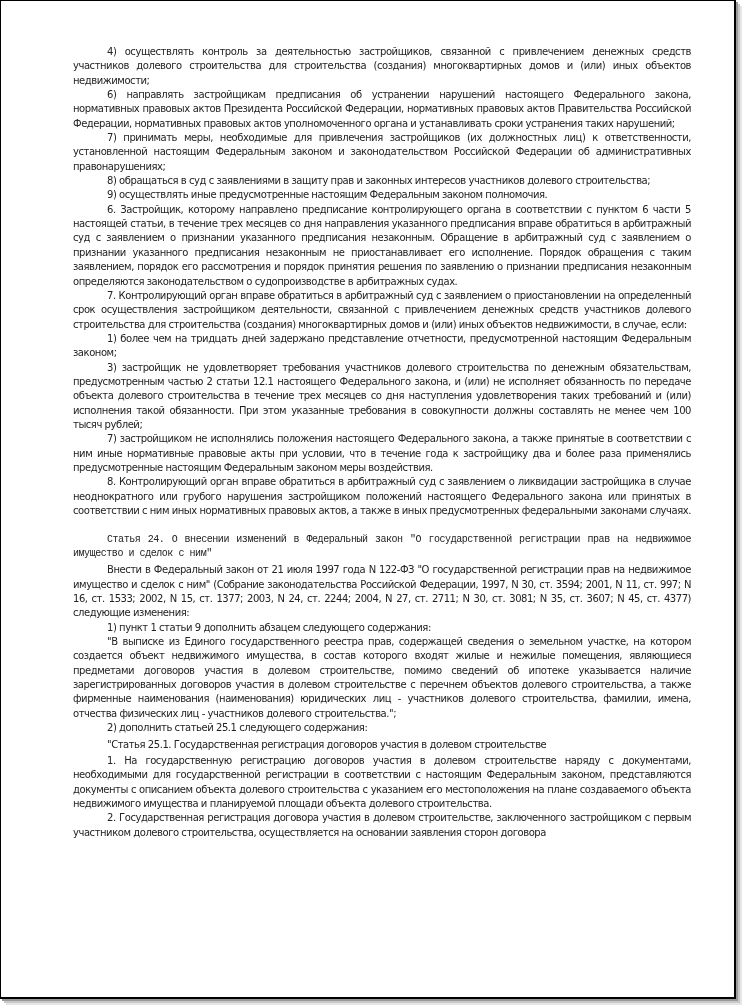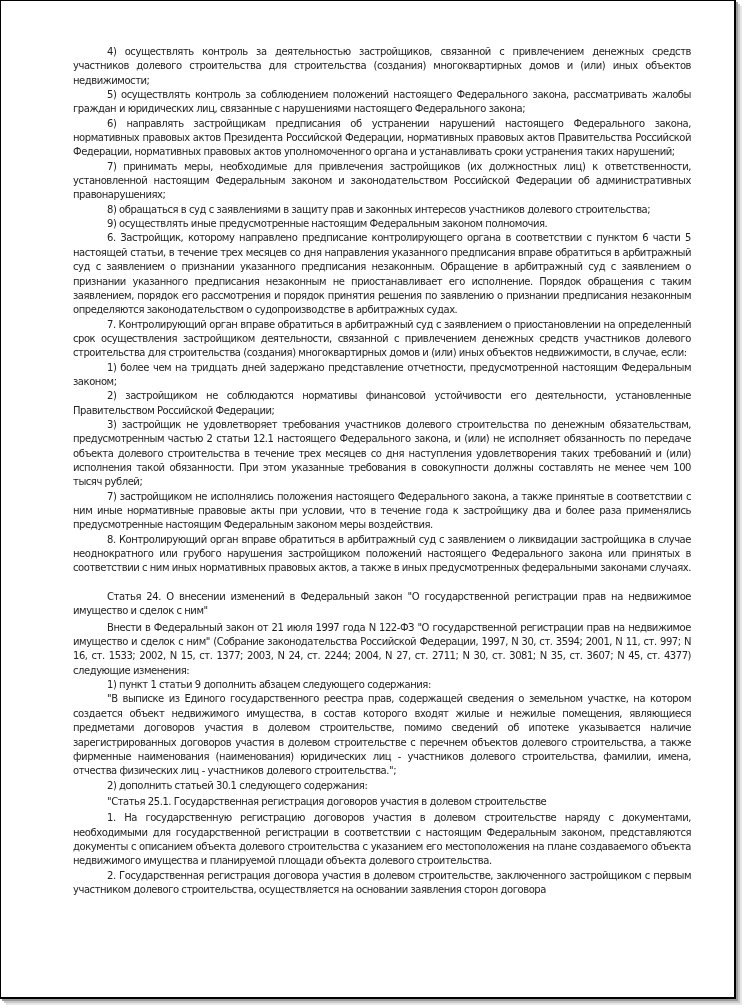--- a/index.html
+++ b/index.html
@@ -18,42 +18,40 @@
     position: absolute; left: 72px; top: 44px; width: 618px;
     font-family: "DejaVu Sans", sans-serif;
     font-size: 10px;
     letter-spacing: -0.45px;
     line-height: 14.35px;
     color: #222;
     text-align: justify;
   }
   .text p { margin: 0; text-indent: 34px; }
   .text p.gap { margin-top: 2px; }
-  .text p.gap2 { margin-top: 14.35px; }
+  .text p.gap2 { margin-top: 14.35px; font-family: Liberation Mono, monospace; }
 </style>
 </head>
 <body>
 
 <div class="page">
   <div class="text">
     <p>4) осуществлять контроль за деятельностью застройщиков, связанной с привлечением денежных средств участников долевого строительства для строительства (создания) многоквартирных домов и (или) иных объектов недвижимости;</p>
-    <p>5) осуществлять контроль за соблюдением положений настоящего Федерального закона, рассматривать жалобы граждан и юридических лиц, связанные с нарушениями настоящего Федерального закона;</p>
     <p>6) направлять застройщикам предписания об устранении нарушений настоящего Федерального закона, нормативных правовых актов Президента Российской Федерации, нормативных правовых актов Правительства Российской Федерации, нормативных правовых актов уполномоченного органа и устанавливать сроки устранения таких нарушений;</p>
     <p>7) принимать меры, необходимые для привлечения застройщиков (их должностных лиц) к ответственности, установленной настоящим Федеральным законом и законодательством Российской Федерации об административных правонарушениях;</p>
     <p>8) обращаться в суд с заявлениями в защиту прав и законных интересов участников долевого строительства;</p>
     <p>9) осуществлять иные предусмотренные настоящим Федеральным законом полномочия.</p>
     <p>6. Застройщик, которому направлено предписание контролирующего органа в соответствии с пунктом 6 части 5 настоящей статьи, в течение трех месяцев со дня направления указанного предписания вправе обратиться в арбитражный суд с заявлением о признании указанного предписания незаконным. Обращение в арбитражный суд с заявлением о признании указанного предписания незаконным не приостанавливает его исполнение. Порядок обращения с таким заявлением, порядок его рассмотрения и порядок принятия решения по заявлению о признании предписания незаконным определяются законодательством о судопроизводстве в арбитражных судах.</p>
     <p>7. Контролирующий орган вправе обратиться в арбитражный суд с заявлением о приостановлении на определенный срок осуществления застройщиком деятельности, связанной с привлечением денежных средств участников долевого строительства для строительства (создания) многоквартирных домов и (или) иных объектов недвижимости, в случае, если:</p>
     <p>1) более чем на тридцать дней задержано представление отчетности, предусмотренной настоящим Федеральным законом;</p>
-    <p>2) застройщиком не соблюдаются нормативы финансовой устойчивости его деятельности, установленные Правительством Российской Федерации;</p>
     <p>3) застройщик не удовлетворяет требования участников долевого строительства по денежным обязательствам, предусмотренным частью 2 статьи 12.1 настоящего Федерального закона, и (или) не исполняет обязанность по передаче объекта долевого строительства в течение трех месяцев со дня наступления удовлетворения таких требований и (или) исполнения такой обязанности. При этом указанные требования в совокупности должны составлять не менее чем 100 тысяч рублей;</p>
     <p>7) застройщиком не исполнялись положения настоящего Федерального закона, а также принятые в соответствии с ним иные нормативные правовые акты при условии, что в течение года к застройщику два и более раза применялись предусмотренные настоящим Федеральным законом меры воздействия.</p>
     <p>8. Контролирующий орган вправе обратиться в арбитражный суд с заявлением о ликвидации застройщика в случае неоднократного или грубого нарушения застройщиком положений настоящего Федерального закона или принятых в соответствии с ним иных нормативных правовых актов, а также в иных предусмотренных федеральными законами случаях.</p>
     <p class="gap2">Статья 24. О внесении изменений в Федеральный закон "О государственной регистрации прав на недвижимое имущество и сделок с ним"</p>
     <p class="gap">Внести в Федеральный закон от 21 июля 1997 года N 122-ФЗ "О государственной регистрации прав на недвижимое имущество и сделок с ним" (Собрание законодательства Российской Федерации, 1997, N 30, ст. 3594; 2001, N 11, ст. 997; N 16, ст. 1533; 2002, N 15, ст. 1377; 2003, N 24, ст. 2244; 2004, N 27, ст. 2711; N 30, ст. 3081; N 35, ст. 3607; N 45, ст. 4377) следующие изменения:</p>
     <p>1) пункт 1 статьи 9 дополнить абзацем следующего содержания:</p>
     <p>"В выписке из Единого государственного реестра прав, содержащей сведения о земельном участке, на котором создается объект недвижимого имущества, в состав которого входят жилые и нежилые помещения, являющиеся предметами договоров участия в долевом строительстве, помимо сведений об ипотеке указывается наличие зарегистрированных договоров участия в долевом строительстве с перечнем объектов долевого строительства, а также фирменные наименования (наименования) юридических лиц - участников долевого строительства, фамилии, имена, отчества физических лиц - участников долевого строительства.";</p>
-    <p>2) дополнить статьей 30.1 следующего содержания:</p>
+    <p>2) дополнить статьей 25.1 следующего содержания:</p>
     <p class="gap">"Статья 25.1. Государственная регистрация договоров участия в долевом строительстве</p>
     <p class="gap">1. На государственную регистрацию договоров участия в долевом строительстве наряду с документами, необходимыми для государственной регистрации в соответствии с настоящим Федеральным законом, представляются документы с описанием объекта долевого строительства с указанием его местоположения на плане создаваемого объекта недвижимого имущества и планируемой площади объекта долевого строительства.</p>
     <p>2. Государственная регистрация договора участия в долевом строительстве, заключенного застройщиком с первым участником долевого строительства, осуществляется на основании заявления сторон договора</p>
   </div>
 </div>
 
 </body></html>

